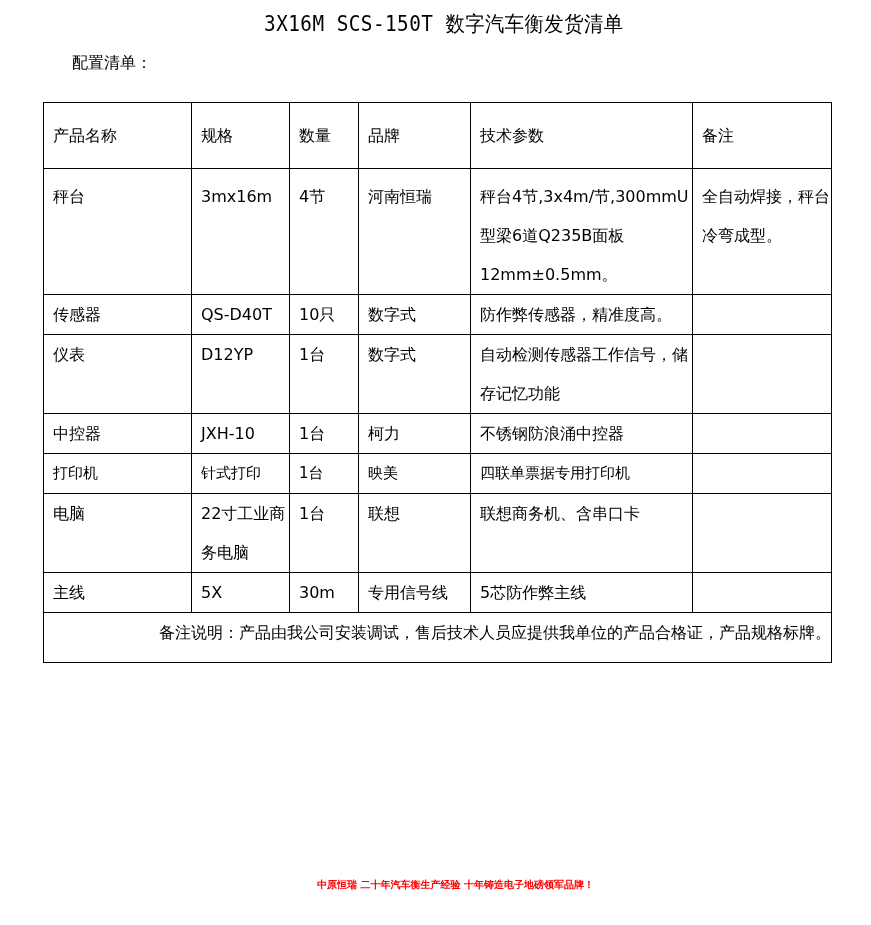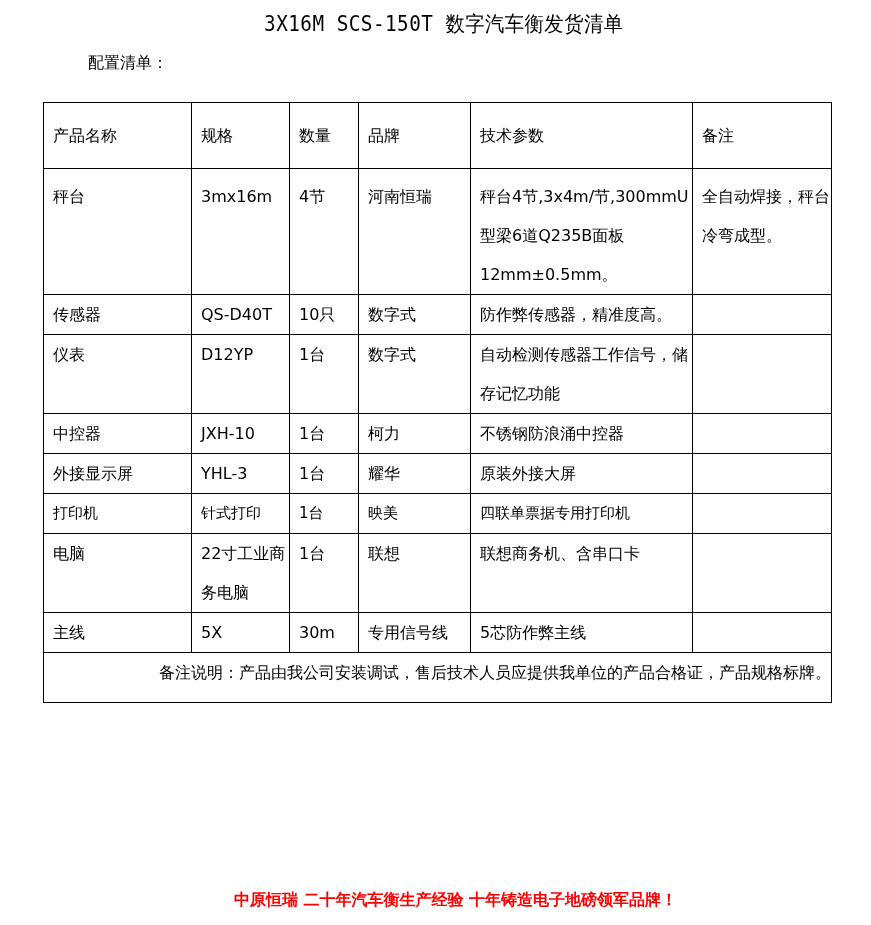--- a/index.html
+++ b/index.html
@@ -23,21 +23,21 @@
       text-align: center;
       font-size: 21px;
       letter-spacing: 0.5px;
       font-family: "DejaVu Sans Mono", "Liberation Mono", monospace;
       transform: scaleX(0.92);
       padding-left: 18px;
       box-sizing: border-box;
     }
     .subtitle {
       position: absolute;
-      left: 88px;
+      left: 72px;
       top: 53px;
       font-size: 16px;
     }
     table.config-table {
       position: absolute;
       left: 43px;
       top: 102px;
       border-collapse: collapse;
       table-layout: fixed;
       width: 788px;
@@ -68,26 +68,25 @@
     table.config-table tr.row-system td { height: 158px; }
     table.config-table tr.row-pc td { height: 78px; }
     table.config-table tr.row-cable td { height: 40px; margin-top: 36px; }
     table.config-table tr.row-note td { height: 50px; line-height: 40px; text-align: right; }
     .slogan {
       position: absolute;
       left: 0;
       top: 878px;
       width: 871px;
       text-align: center;
-      font-size: 16px;
+      font-size: 10px;
       font-weight: bold;
       color: #ff0000;
       padding-left: 40px;
       box-sizing: border-box;
-      margin-top: 12px;
     }
   </style>
 </head>
 <body>
 
 <div class="doc-title">3X16M SCS-150T 数字汽车衡发货清单</div>
 <div class="subtitle">配置清单：</div>
 
 <table class="config-table">
   <colgroup>
@@ -132,28 +131,20 @@
     <td></td>
   </tr>
   <tr class="row-controller">
     <td>中控器</td>
     <td>JXH-10</td>
     <td>1台</td>
     <td>柯力</td>
     <td>不锈钢防浪涌中控器</td>
     <td></td>
   </tr>
-  <tr class="row-display">
-    <td>外接显示屏</td>
-    <td>YHL-3</td>
-    <td>1台</td>
-    <td>耀华</td>
-    <td>原装外接大屏</td>
-    <td></td>
-  </tr>
   <tr class="row-printer">
     <td class="small">打印机</td>
     <td class="small">针式打印</td>
     <td class="small">1台</td>
     <td class="small">映美</td>
     <td class="small">四联单票据专用打印机</td>
     <td class="small"></td>
   </tr>
   <tr class="row-pc">
     <td>电脑</td>

